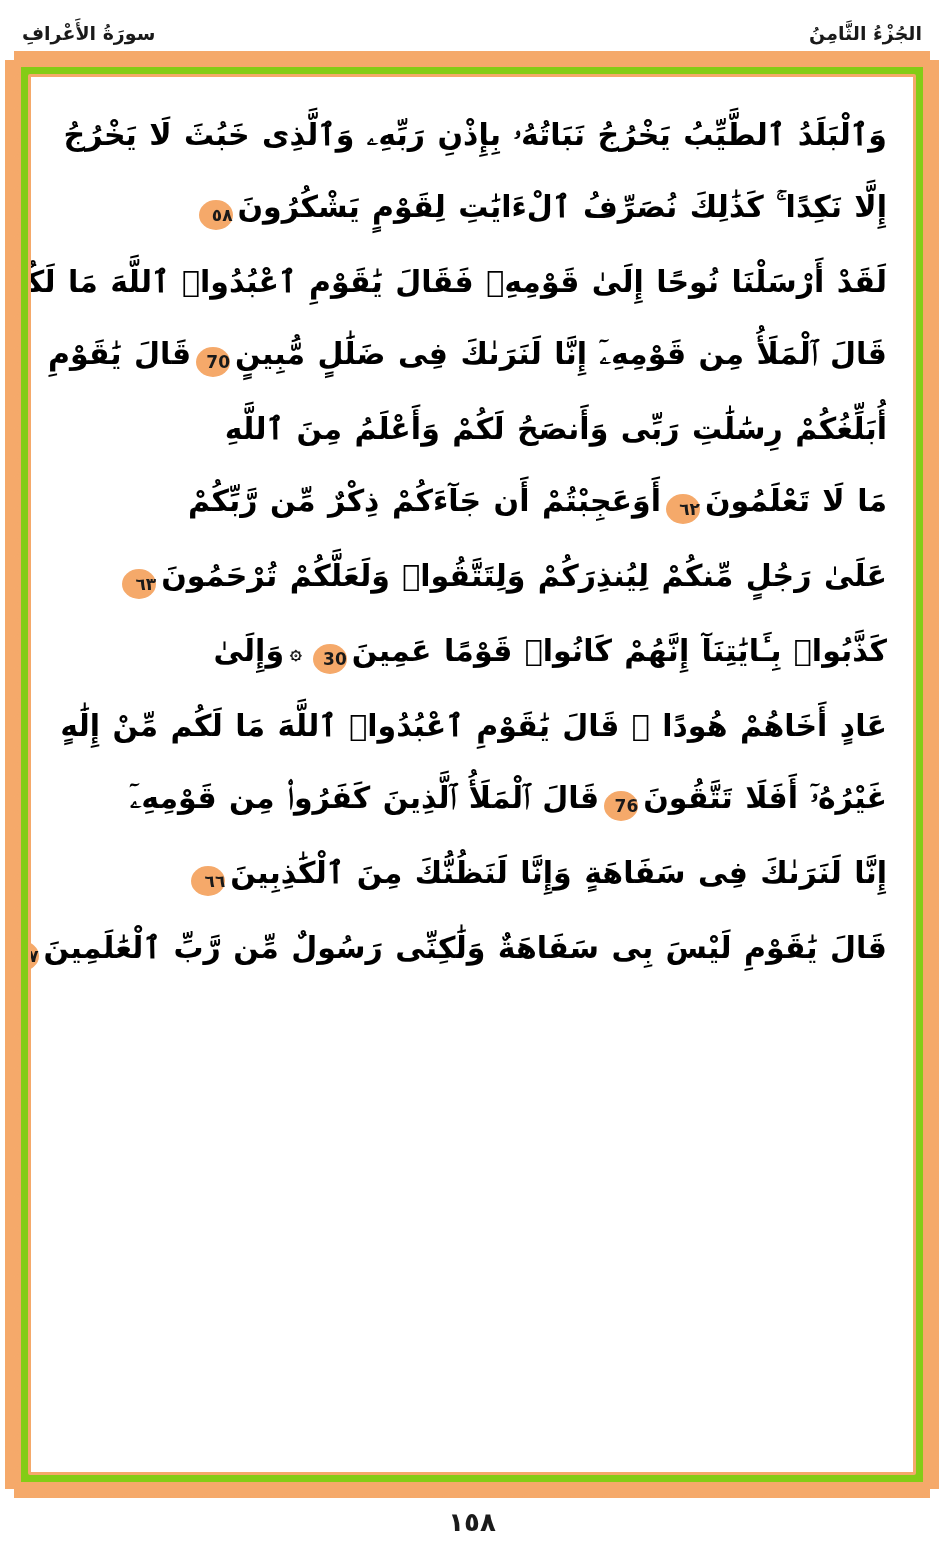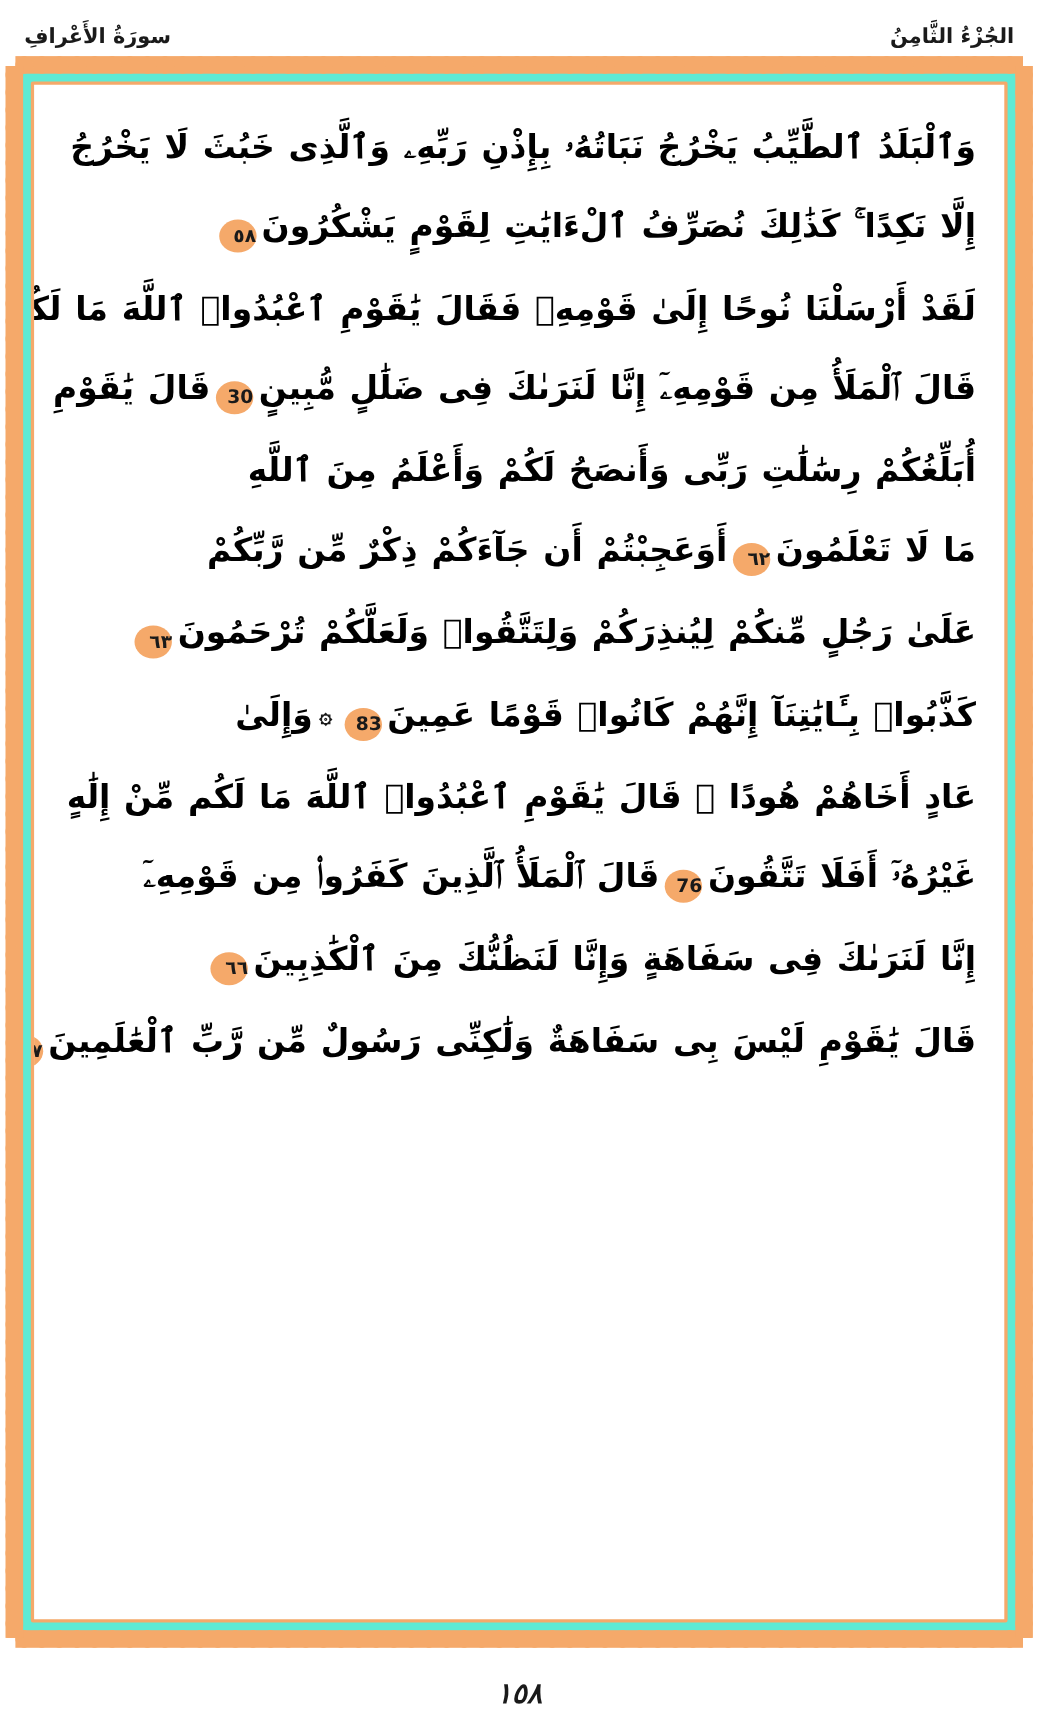--- a/index.html
+++ b/index.html
@@ -41,21 +41,21 @@
     color: #1a1a1a;
     white-space: nowrap;
     letter-spacing: 0px;
   }
 
   
   .frame-outer {
     margin: 0 14px;
     flex: 1 1 auto;
     position: relative;
-    background: #5eead4;
+    background: #84cc16;
     border-radius: 6px;
     padding: 14px;
     box-sizing: border-box;
     
     -webkit-mask-image: none;
   }
   .scallop {
     position: absolute;
     background: #f5a96a;
   }
@@ -132,23 +132,22 @@
     font-size: 20px;
     vertical-align: 2px;
     color: #1a1a1a;
   }
 
   
   .page-footer {
     height: 66px;
     flex: 0 0 66px;
     display: flex;
-    align-items: flex-end;
+    align-items: center;
     justify-content: center;
-    font-style: italic;
   }
   .page-number {
     font-family: "DejaVu Sans", sans-serif;
     font-size: 26px;
     font-weight: bold;
     color: #1a1a1a;
     letter-spacing: 1px;
   }
 </style>
 </head>
@@ -165,25 +164,25 @@
     <div class="scallop scallop-top"></div>
     <div class="scallop scallop-bottom"></div>
     <div class="scallop scallop-left"></div>
     <div class="scallop scallop-right"></div>
 
     <div class="frame-inner">
       <div class="quran-text" id="quran-text">
           <div class="line"><span class="seg">وَٱلْبَلَدُ ٱلطَّيِّبُ يَخْرُجُ نَبَاتُهُۥ بِإِذْنِ رَبِّهِۦ وَٱلَّذِى خَبُثَ لَا يَخْرُجُ</span></div>
           <div class="line"><span class="seg">إِلَّا نَكِدًا ۚ كَذَٰلِكَ نُصَرِّفُ ٱلْءَايَٰتِ لِقَوْمٍ يَشْكُرُونَ</span><span class="ayah-mark">٥٨</span></div>
           <div class="line"><span class="seg">لَقَدْ أَرْسَلْنَا نُوحًا إِلَىٰ قَوْمِهِۦ فَقَالَ يَٰقَوْمِ ٱعْبُدُوا۟ ٱللَّهَ مَا لَكُم</span></div>
-          <div class="line"><span class="seg">قَالَ ٱلْمَلَأُ مِن قَوْمِهِۦٓ إِنَّا لَنَرَىٰكَ فِى ضَلَٰلٍ مُّبِينٍ</span><span class="ayah-mark">30</span><span class="seg">قَالَ يَٰقَوْمِ</span></div>
+          <div class="line"><span class="seg">قَالَ ٱلْمَلَأُ مِن قَوْمِهِۦٓ إِنَّا لَنَرَىٰكَ فِى ضَلَٰلٍ مُّبِينٍ</span><span class="ayah-mark">70</span><span class="seg">قَالَ يَٰقَوْمِ</span></div>
           <div class="line"><span class="seg">أُبَلِّغُكُمْ رِسَٰلَٰتِ رَبِّى وَأَنصَحُ لَكُمْ وَأَعْلَمُ مِنَ ٱللَّهِ</span></div>
           <div class="line"><span class="seg">مَا لَا تَعْلَمُونَ</span><span class="ayah-mark">٦٢</span><span class="seg">أَوَعَجِبْتُمْ أَن جَآءَكُمْ ذِكْرٌ مِّن رَّبِّكُمْ</span></div>
           <div class="line"><span class="seg">عَلَىٰ رَجُلٍ مِّنكُمْ لِيُنذِرَكُمْ وَلِتَتَّقُوا۟ وَلَعَلَّكُمْ تُرْحَمُونَ</span><span class="ayah-mark">٦٣</span></div>
-          <div class="line"><span class="seg">كَذَّبُوا۟ بِـَٔايَٰتِنَآ إِنَّهُمْ كَانُوا۟ قَوْمًا عَمِينَ</span><span class="ayah-mark">83</span><span class="star-sep">۞</span><span class="seg">وَإِلَىٰ</span></div>
+          <div class="line"><span class="seg">كَذَّبُوا۟ بِـَٔايَٰتِنَآ إِنَّهُمْ كَانُوا۟ قَوْمًا عَمِينَ</span><span class="ayah-mark">30</span><span class="star-sep">۞</span><span class="seg">وَإِلَىٰ</span></div>
           <div class="line"><span class="seg">عَادٍ أَخَاهُمْ هُودًا ۗ قَالَ يَٰقَوْمِ ٱعْبُدُوا۟ ٱللَّهَ مَا لَكُم مِّنْ إِلَٰهٍ</span></div>
           <div class="line"><span class="seg">غَيْرُهُۥٓ أَفَلَا تَتَّقُونَ</span><span class="ayah-mark">76</span><span class="seg">قَالَ ٱلْمَلَأُ ٱلَّذِينَ كَفَرُوا۟ مِن قَوْمِهِۦٓ</span></div>
           <div class="line"><span class="seg">إِنَّا لَنَرَىٰكَ فِى سَفَاهَةٍ وَإِنَّا لَنَظُنُّكَ مِنَ ٱلْكَٰذِبِينَ</span><span class="ayah-mark">٦٦</span></div>
           <div class="line"><span class="seg">قَالَ يَٰقَوْمِ لَيْسَ بِى سَفَاهَةٌ وَلَٰكِنِّى رَسُولٌ مِّن رَّبِّ ٱلْعَٰلَمِينَ</span><span class="ayah-mark">٦٧</span></div>
         </div>
     </div>
   </div>
 
   <div class="page-footer">
     <div class="page-number">١٥٨</div>

